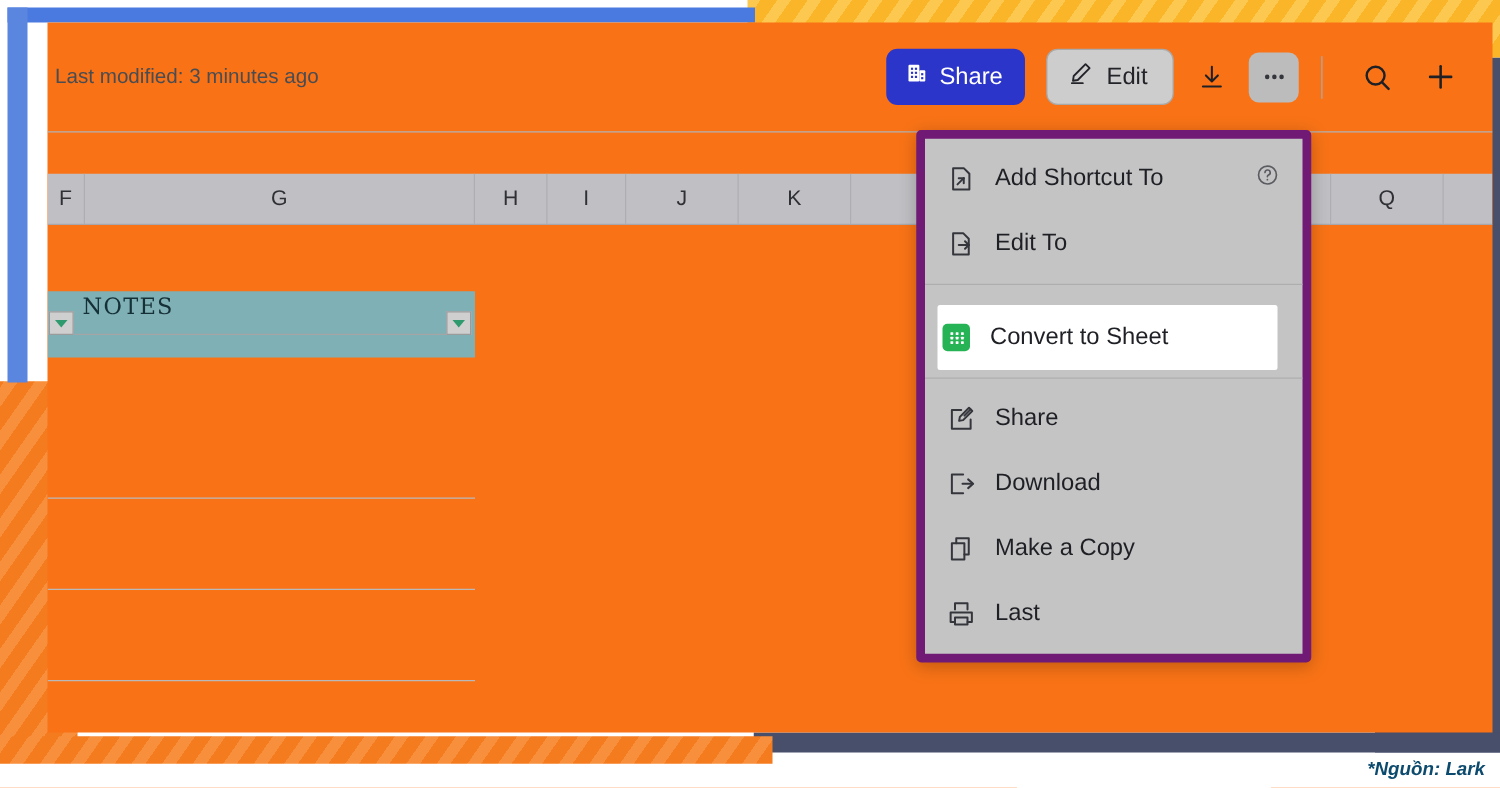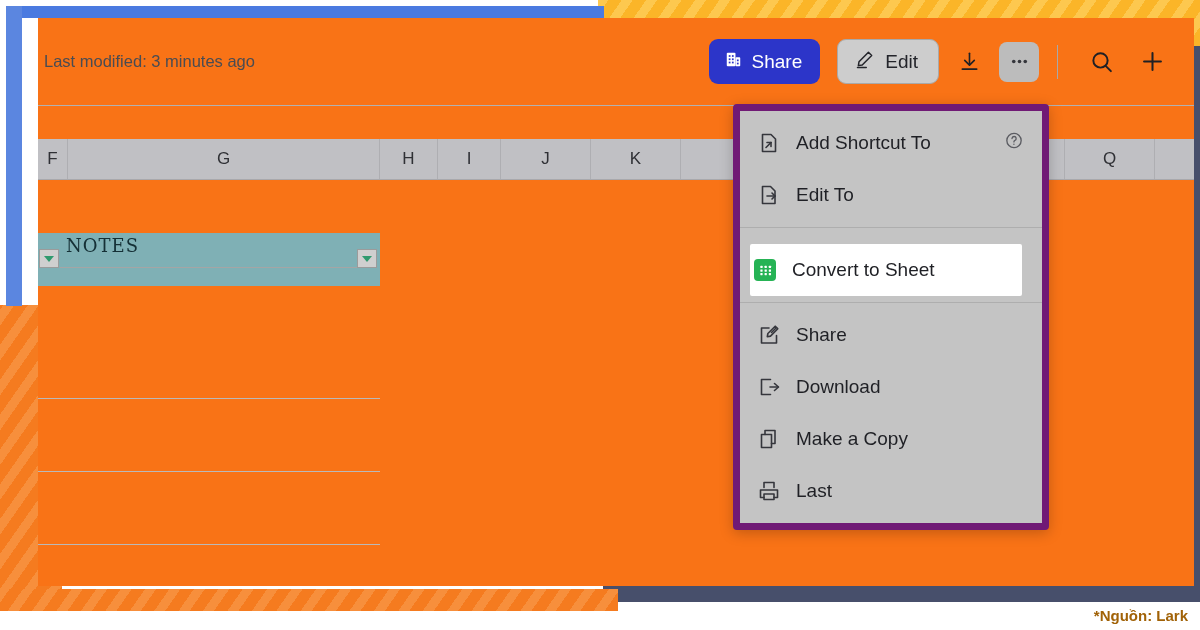--- a/index.html
+++ b/index.html
@@ -271,22 +271,23 @@
     width: 22px; height: 22px;
     border-radius: 4px;
     display: flex; align-items: center; justify-content: center;
   }
 
   
   .source-caption {
     position: absolute;
     right: 12px; bottom: 6px;
     font-size: 15px;
+    font-style: italic;
     font-weight: bold;
-    color: #a16207;
+    color: #0c4a6e;
     z-index: 20;
   }
 </style>
 </head>
 <body>
 
 <div class="navy-bar"></div>
 <div class="navy-bar-bottom"></div>
 <div class="stripe-yellow"></div>
 <div class="stripe-orange-left"></div>

